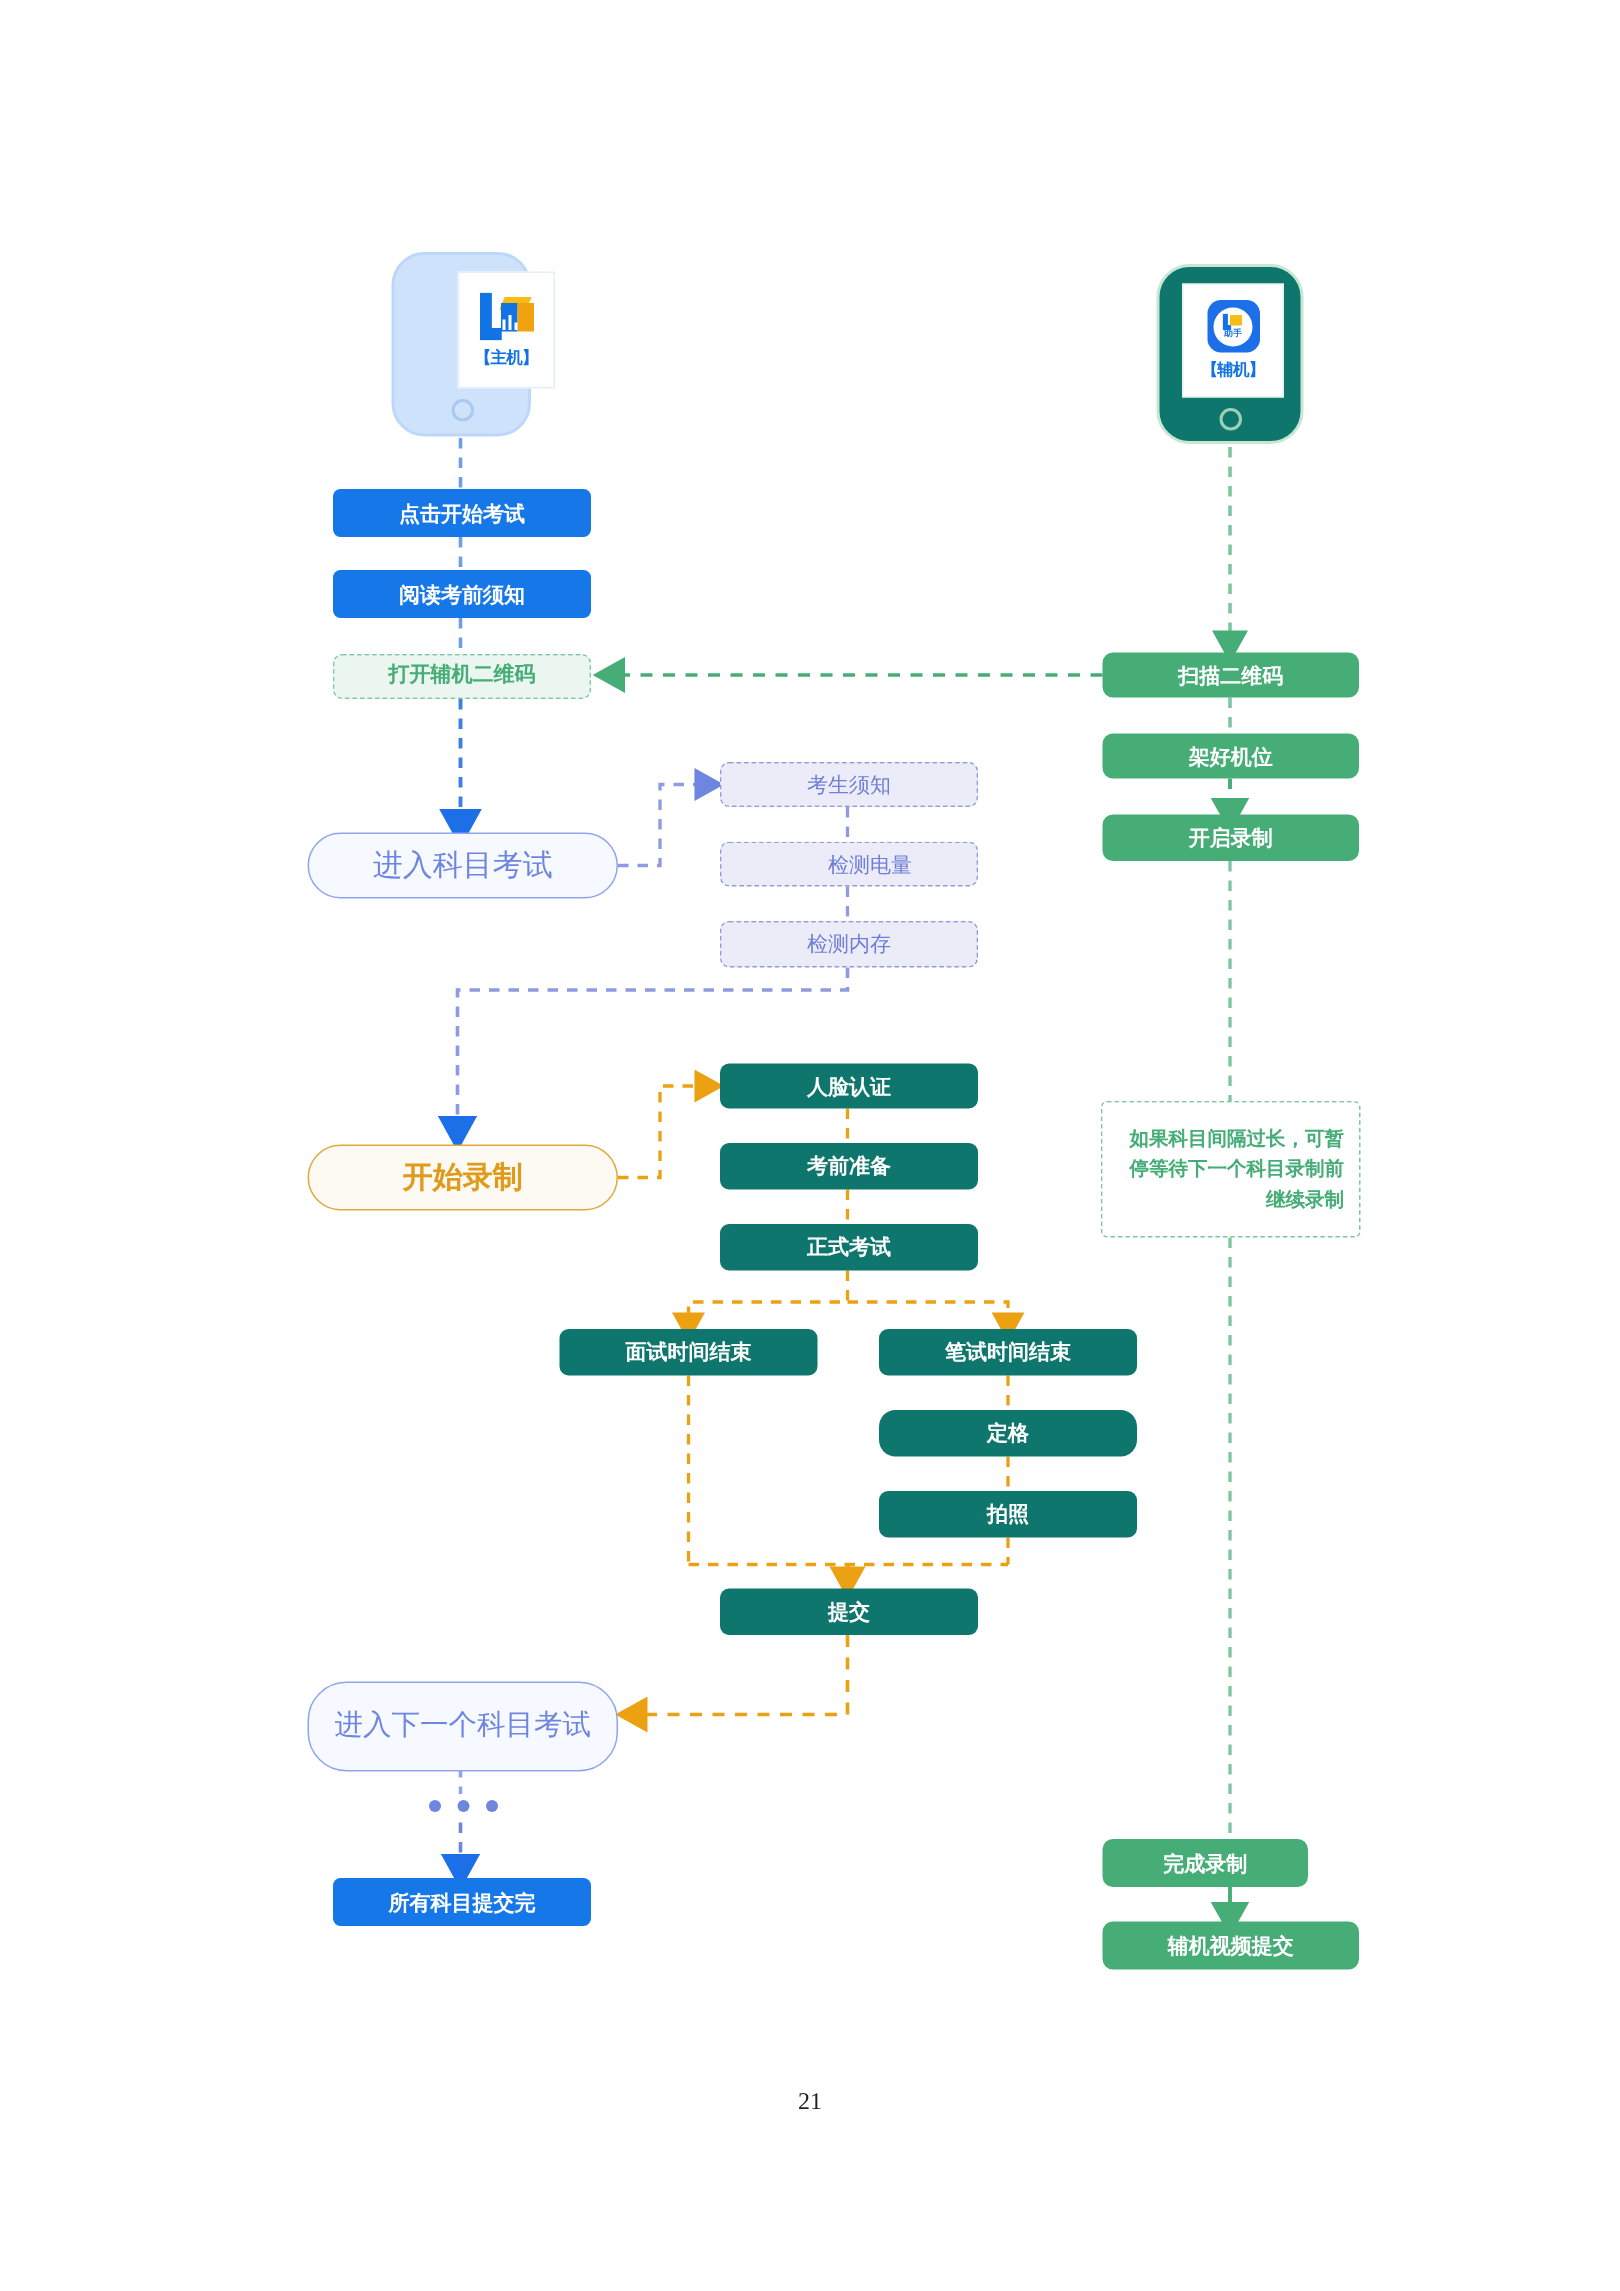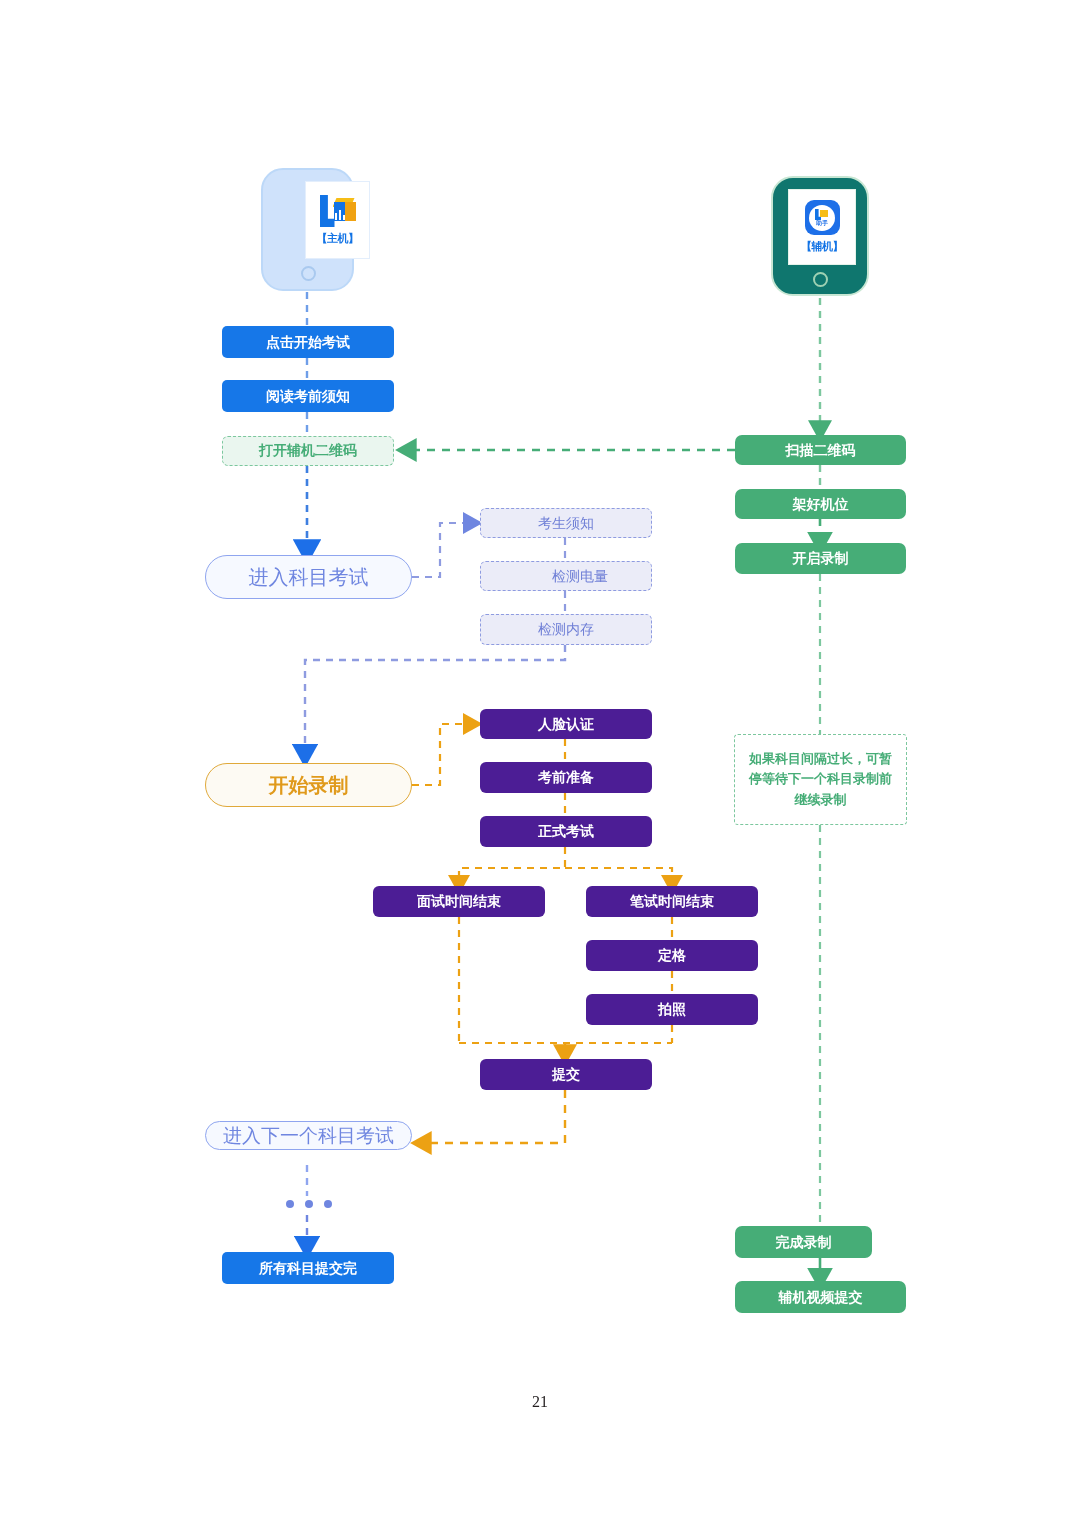--- a/index.html
+++ b/index.html
@@ -52,30 +52,30 @@
      display:flex;flex-direction:column;align-items:center;justify-content:center;position:relative;}
   .logo-aux-badge .mini{position:relative;width:16px;height:11px;}
   .logo-aux-badge .mini .ml{position:absolute;left:1px;top:0;width:6px;height:11px;background:#1273e5;
      clip-path:polygon(0 0,60% 0,60% 70%,100% 70%,100% 100%,0 100%);}
   .logo-aux-badge .mini .mc{position:absolute;left:6px;top:1px;width:8px;height:7px;background:#f6bd16;}
   .logo-aux-badge .zs{font-size:6px;font-weight:bold;color:#1d6fe8;line-height:6px;margin-top:0px;}
   .cap-aux{font-size:11px;font-weight:bold;color:#1273e5;margin-top:4px;letter-spacing:-0.5px;}
 
   
   .node{position:absolute;box-sizing:border-box;display:flex;align-items:center;
-     justify-content:center;text-align:center;border-radius:5px;
+     justify-content:center;text-align:right;border-radius:5px;
      font-size:14px;font-weight:bold;line-height:1.35;}
 
   .n-blue{background:#1677e8;color:#ffffff;}
   .n-green{background:#46ad77;color:#ffffff;border-radius:7px;}
   .n-green-dash{background:#eaf6ef;color:#46ad77;border:1.6px dashed #7cc79e;border-radius:6px;}
   .n-green-note{background:#ffffff;color:#46ad77;border:1.6px dashed #7cc79e;border-radius:4px;
      font-size:13px;padding:4px 10px;line-height:1.55;}
   .n-lav{background:#ebecf8;color:#6f7fd6;border:1.6px dashed #8e9be0;border-radius:6px;font-weight:normal;}
-  .n-orange{background:#4c1d95;color:#ffffff;border-radius:6px;}
+  .n-orange{background:#0f766e;color:#ffffff;border-radius:6px;}
   .pill-blue{background:#f6f9ff;border:1.8px solid #8fa5ef;border-radius:26px;color:#6f86e0;
      font-size:20px;font-weight:normal;}
   .pill-orange{background:#fdfaf3;border:1.8px solid #e0a93a;border-radius:26px;color:#e09a1c;
      font-size:20px;font-weight:bold;}
 
   .dots3{position:absolute;display:flex;gap:11px;}
   .dots3 i{display:block;width:8px;height:8px;border-radius:50%;background:#6f86e0;}
 
   .pagenum{position:absolute;left:0;top:1393px;width:1080px;text-align:center;
      font-size:16px;color:#231f20;font-family:"Liberation Serif",serif;}
@@ -201,41 +201,41 @@
   <div class="node n-blue" style="left:222px;top:326px;width:172px;height:32px;">点击开始考试</div>
 
   <div class="node n-blue" style="left:222px;top:380px;width:172px;height:32px;">阅读考前须知</div>
 
   <div class="node n-green-dash" style="left:222px;top:436px;width:172px;height:30px;font-family:Liberation Serif, serif;">打开辅机二维码</div>
 
   <div class="node pill-blue" style="left:205px;top:555px;width:207px;height:44px;">进入科目考试</div>
 
   <div class="node pill-orange" style="left:205px;top:763px;width:207px;height:44px;">开始录制</div>
 
-  <div class="node pill-blue" style="left:205px;top:1121px;width:207px;height:29px;font-size:19px;">进入下一个科目考试</div>
+  <div class="node pill-blue" style="left:205px;top:1121px;width:207px;height:60px;font-size:19px;">进入下一个科目考试</div>
 
   <div class="dots3" style="left:286px;top:1200px;">
     <i></i>
       <i></i>
       <i></i>
   </div>
 
   <div class="node n-blue" style="left:222px;top:1252px;width:172px;height:32px;">所有科目提交完</div>
 
   <div class="node n-lav" style="left:480px;top:508px;width:172px;height:30px;">考生须知</div>
   <div class="node n-lav" style="left:480px;top:561px;width:172px;height:30px;padding-left:28px;">检测电量</div>
   <div class="node n-lav" style="left:480px;top:614px;width:172px;height:31px;">检测内存</div>
 
   <div class="node n-orange" style="left:480px;top:709px;width:172px;height:30px;">人脸认证</div>
   <div class="node n-orange" style="left:480px;top:762px;width:172px;height:31px;">考前准备</div>
   <div class="node n-orange" style="left:480px;top:816px;width:172px;height:31px;">正式考试</div>
 
   <div class="node n-orange" style="left:373px;top:886px;width:172px;height:31px;">面试时间结束</div>
   <div class="node n-orange" style="left:586px;top:886px;width:172px;height:31px;">笔试时间结束</div>
-  <div class="node n-orange" style="left:586px;top:940px;width:172px;height:31px;">定格</div>
+  <div class="node n-orange" style="left:586px;top:940px;width:172px;height:31px;border-radius:11px;">定格</div>
   <div class="node n-orange" style="left:586px;top:994px;width:172px;height:31px;">拍照</div>
   <div class="node n-orange" style="left:480px;top:1059px;width:172px;height:31px;">提交</div>
 
   <div class="node n-green" style="left:735px;top:435px;width:171px;height:30px;">扫描二维码</div>
   <div class="node n-green" style="left:735px;top:489px;width:171px;height:30px;">架好机位</div>
   <div class="node n-green" style="left:735px;top:543px;width:171px;height:31px;">开启录制</div>
 
   <div class="node n-green-note" style="left:734px;top:734px;width:173px;height:91px;">如果科目间隔过长，可暂停等待下一个科目录制前继续录制</div>
 
   <div class="node n-green" style="left:735px;top:1226px;width:137px;height:32px;">完成录制</div>

